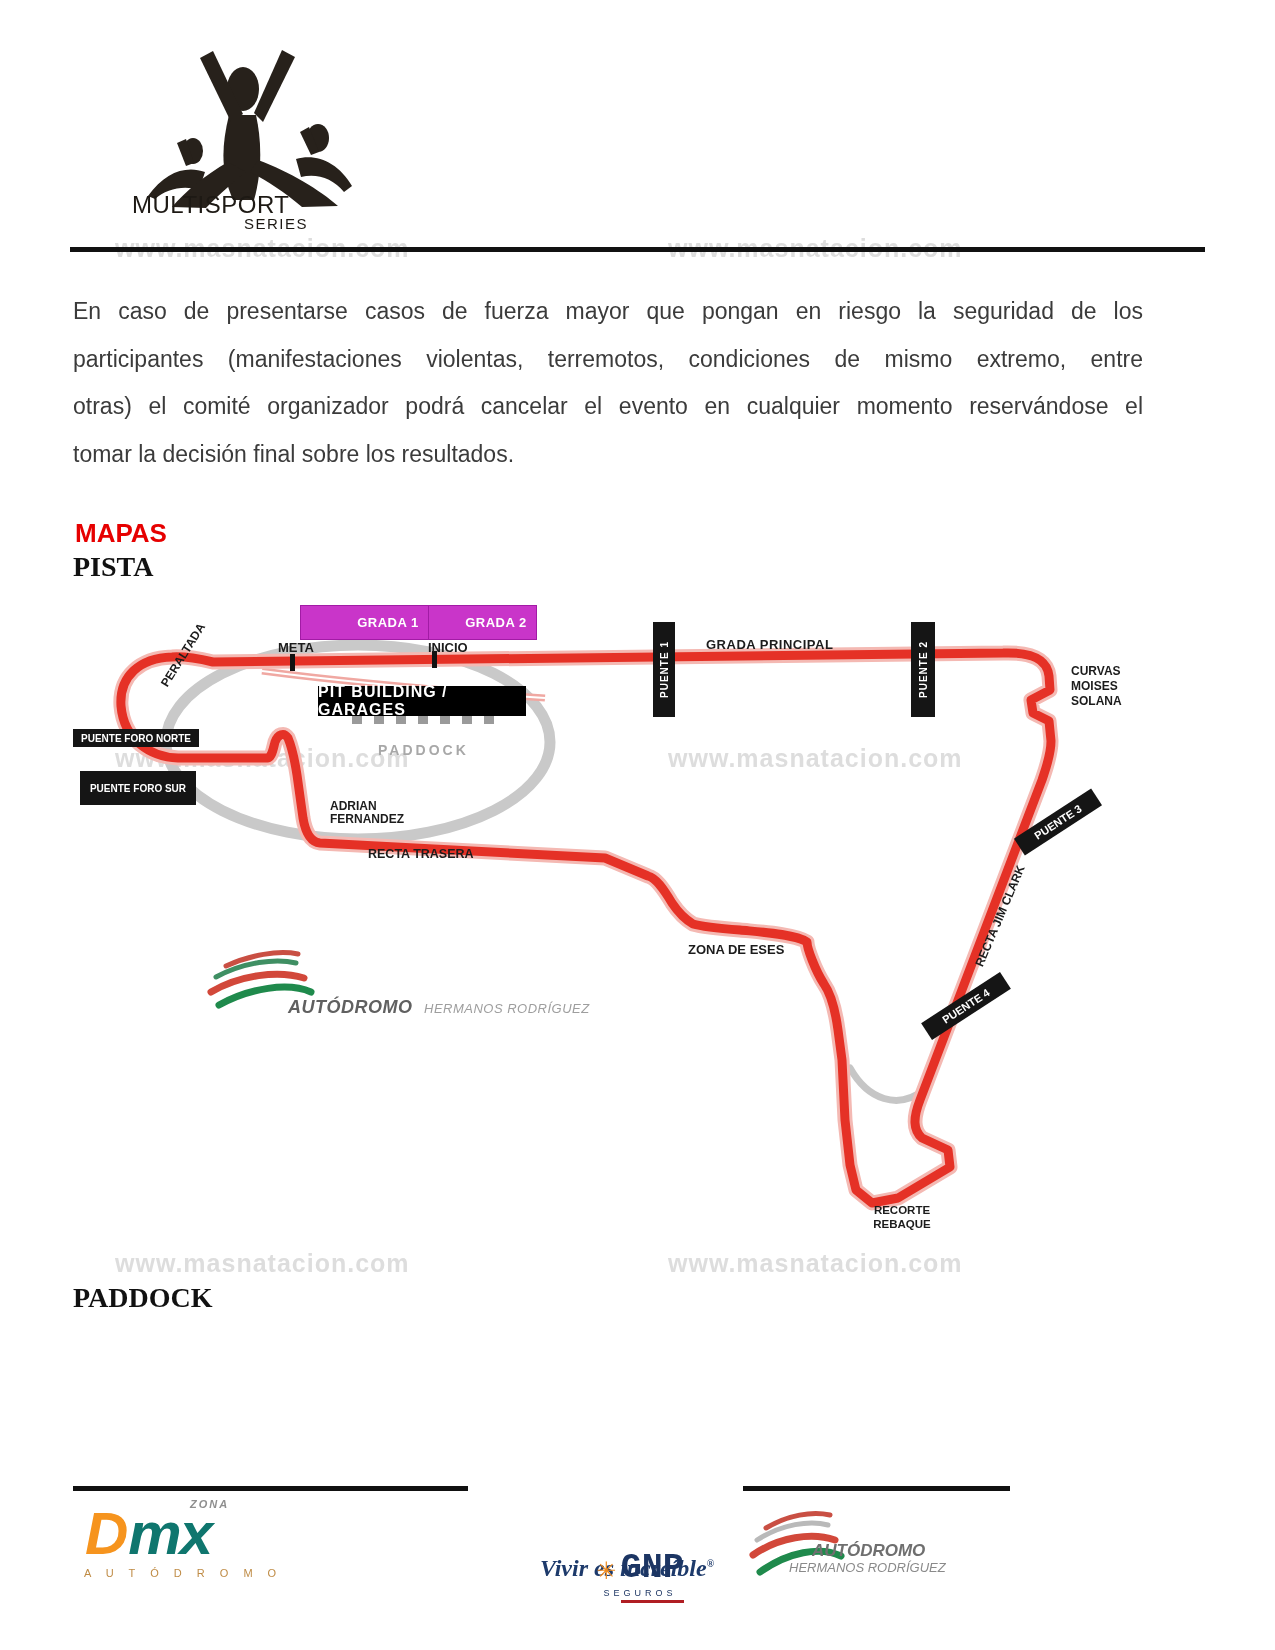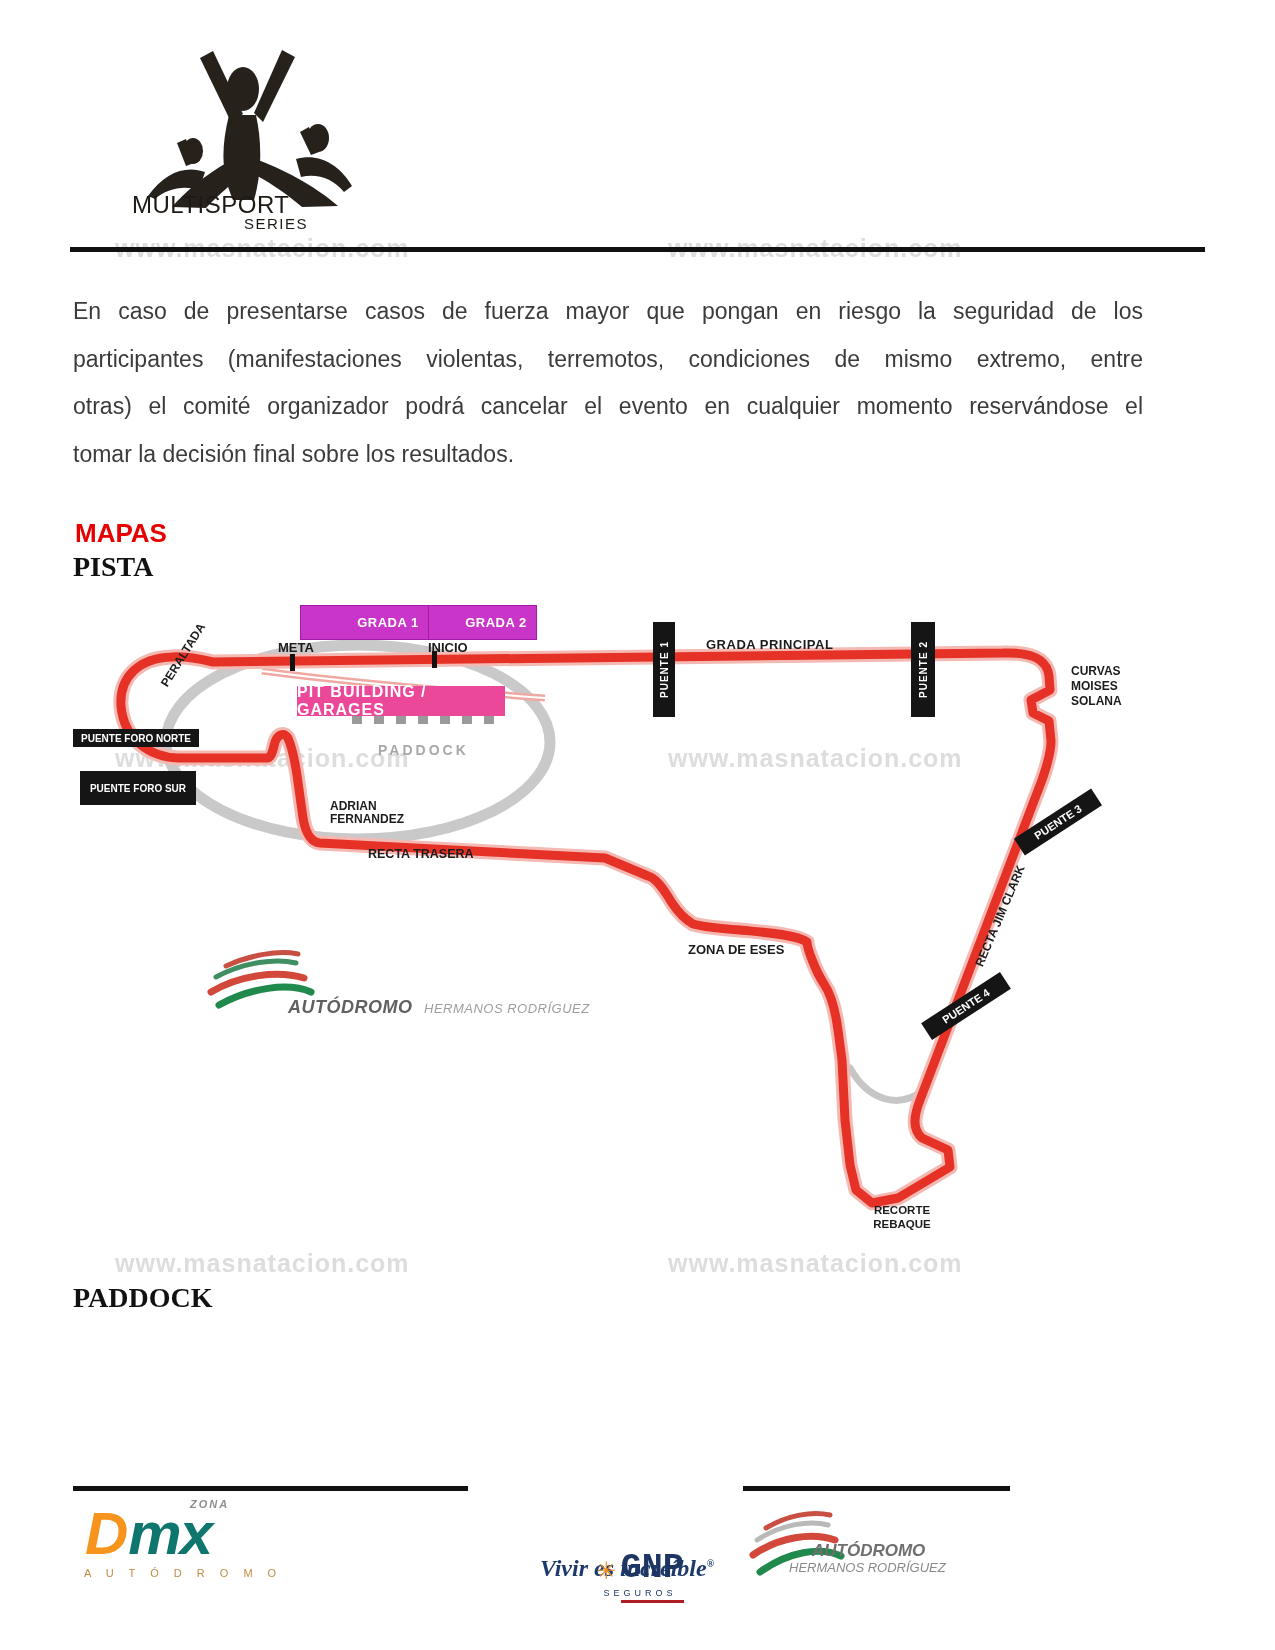--- a/index.html
+++ b/index.html
@@ -17,21 +17,21 @@
   .para{position:absolute;left:73px;top:288px;width:1070px;font-size:23px;color:#3b3b3b;z-index:3;}
   .para .ln{height:47.5px;line-height:47.5px;white-space:normal;}
   .para .just{text-align:justify;text-align-last:justify;}
   
   .h-mapas{position:absolute;left:75px;top:518px;font-size:26px;font-weight:bold;color:#e60000;z-index:3;}
   .h-serif{position:absolute;left:73px;font-family:"Liberation Serif",serif;font-weight:bold;font-size:28px;color:#111;z-index:3;}
   
   .mlbl{position:absolute;font-weight:bold;color:#1c1c1c;white-space:nowrap;z-index:5;}
   .blackbox{position:absolute;background:#151515;color:#fff;font-weight:bold;display:flex;align-items:center;justify-content:center;white-space:nowrap;z-index:5;}
   .grada{position:absolute;background:#c935c9;border:1px solid #a21ba5;color:#fff;font-weight:bold;font-size:13px;display:flex;align-items:center;justify-content:center;letter-spacing:.5px;z-index:5;padding-left:27px;}
-  .pitbox{position:absolute;background:#ec4899;color:#fff;font-weight:bold;font-size:16px;display:flex;align-items:center;justify-content:center;letter-spacing:1px;z-index:5;}
+  .pitbox{position:absolute;background:#000000;color:#fff;font-weight:bold;font-size:16px;display:flex;align-items:center;justify-content:center;letter-spacing:1px;z-index:5;margin-left:21px;}
   .gray-lbl{position:absolute;color:#a8a8a8;font-weight:bold;letter-spacing:3px;font-size:14px;z-index:5;}
   .vtxt{display:block;transform:rotate(-90deg);white-space:nowrap;letter-spacing:1px;}
   .rot{transform-origin:center center;}
   
   .venue-name{position:absolute;font-weight:bold;font-style:italic;font-size:18px;color:#606060;letter-spacing:.5px;z-index:5;}
   .venue-sub{position:absolute;font-style:italic;font-size:13px;color:#9e9e9e;letter-spacing:.5px;z-index:5;}
   
   .dmx-zona{position:absolute;left:190px;top:1498px;font-size:11px;font-weight:bold;font-style:italic;letter-spacing:2px;color:#8f8f8f;z-index:3;}
   .dmx-word{position:absolute;left:85px;top:1504px;font-size:60px;font-weight:bold;font-style:italic;line-height:60px;z-index:3;}
   .dmx-d{color:#f6941e;}

